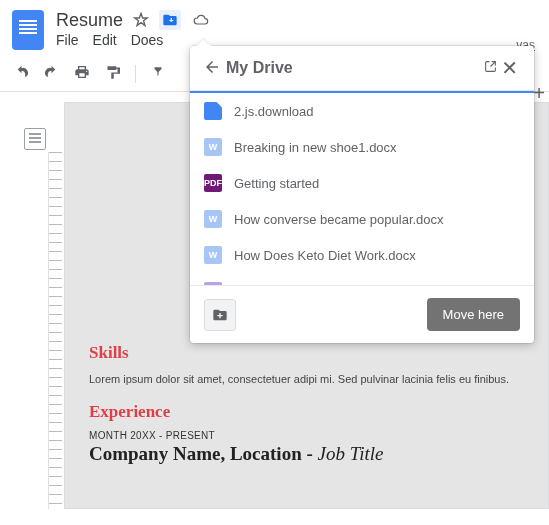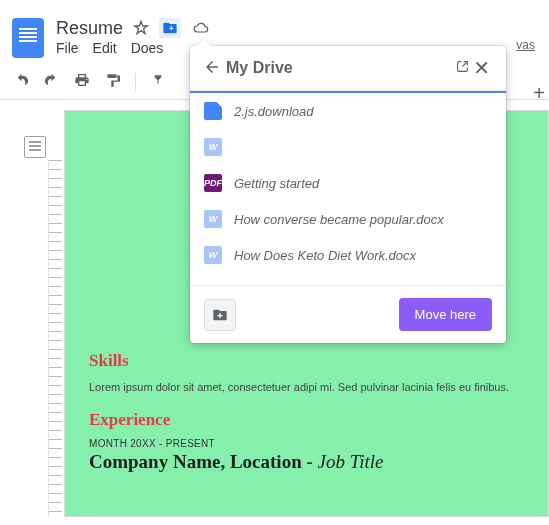--- a/index.html
+++ b/index.html
@@ -1,19 +1,19 @@
 <!DOCTYPE html>
 <html><head>
   <meta charset="utf-8">
   <style>
     * { box-sizing: border-box; margin: 0; padding: 0; }
     body { font-family: Arial, sans-serif; font-size: 13px; color: #3c4043; background: #fff; width: 549px; height: 525px; overflow: hidden; position: relative; }
 
     
-    .header { display: flex; align-items: flex-start; padding: 16px 12px 0; }
+    .header { display: flex; align-items: flex-start; padding: 8px 12px 0; }
     .doc-icon { width: 32px; height: 40px; background: #4285f4; border-radius: 4px; position: relative; margin-right: 12px; margin-top: 2px; flex-shrink: 0; }
     .doc-icon::before { content: ''; position: absolute; left: 7px; top: 10px; right: 7px; height: 2px; background: #fff; box-shadow: 0 4px 0 #fff, 0 8px 0 #fff, 0 12px 0 #fff; }
     .title-area { flex: 1; }
     .title-line { display: flex; align-items: center; gap: 10px; height: 24px; }
     .doc-title { font-size: 18px; font-weight: 500; color: #3c4043; }
     .star-ic svg, .move-ic svg, .cloud-ic svg { display: block; }
     .move-ic { background: #e8f0fe; border-radius: 2px; padding: 2px; }
     .menu-bar { display: flex; gap: 14px; margin-top: 0; font-size: 14px; color: #3c4043; }
 
     
@@ -22,47 +22,47 @@
     .tb-sep { width: 1px; height: 18px; background: #ddd; }
 
     .plus-tab { position: absolute; right: 4px; top: 82px; color: #5f6368; font-size: 20px; }
 
     
     .main { display: flex; height: calc(525px - 108px); }
     .ruler-area { width: 62px; position: relative; }
     .ruler { position: absolute; right: 0; top: 60px; bottom: 0; width: 14px; border-left: 1px solid #e0e0e0; background: repeating-linear-gradient(to bottom, #bbb 0, #bbb 1px, transparent 1px, transparent 9px); }
     .outline-ic { position: absolute; left: 24px; top: 36px; width: 22px; height: 22px; border: 1.5px solid #9aa0a6; border-radius: 2px; }
     .outline-ic::before { content: ''; position: absolute; left: 4px; top: 4px; right: 4px; height: 1.5px; background: #9aa0a6; box-shadow: 0 4px 0 #9aa0a6, 0 8px 0 #9aa0a6; }
-    .doc-page { flex: 1; background: #86efac; border: 1px solid #dadce0; margin-top: 10px; margin-left: 2px; padding: 240px 20px 0 24px; }
+    .doc-page { flex: 1; background: #e5e5e5; border: 1px solid #dadce0; margin-top: 10px; margin-left: 2px; padding: 240px 20px 0 24px; }
 
     .skills-h, .exp-h { font-family: Georgia, serif; font-size: 17px; font-weight: 700; color: #e03e47; margin-bottom: 8px; }
     .skills-p { font-size: 11px; color: #444; line-height: 1.5; margin-bottom: 14px; }
     .exp-date { font-size: 10px; color: #333; letter-spacing: 0.3px; margin-bottom: 2px; }
     .exp-title { font-family: Georgia, serif; font-size: 19px; color: #222; }
     .exp-title .jt { font-style: italic; font-weight: 400; }
 
     
-    .popup { position: absolute; left: 190px; top: 46px; width: 316px; background: #fff; border-radius: 4px; box-shadow: 0 2px 10px rgba(0,0,0,.25), 0 0 0 1px rgba(0,0,0,.08); z-index: 10; }
+    .popup { position: absolute; left: 190px; top: 46px; width: 344px; background: #fff; border-radius: 4px; box-shadow: 0 2px 10px rgba(0,0,0,.25), 0 0 0 1px rgba(0,0,0,.08); z-index: 10; }
     .pop-head { display: flex; align-items: center; padding: 10px 12px 10px 8px; border-bottom: 1px solid #e8e8e8; }
     .pop-back { width: 28px; color: #5f6368; text-align: center; }
     .pop-title { font-size: 16px; font-weight: 700; color: #5f6368; flex: 1; }
     .ext-ic { margin-left: 6px; color: #5f6368; }
     .pop-close { color: #5f6368; font-size: 20px; padding: 0 4px; }
     .hl { height: 2px; background: #4285f4; }
-    .file-list { max-height: 192px; overflow: hidden; font-style: italic; }
+    .file-list { max-height: 192px; overflow: hidden; }
     .file-row { display: flex; align-items: center; padding: 9px 14px; gap: 12px; font-size: 13px; color: #5f6368; }
     .file-row.cut { color: #888; }
     .f-ic { width: 18px; height: 18px; flex-shrink: 0; display: flex; align-items: center; justify-content: center; border-radius: 2px; font-size: 9px; font-weight: 700; color: #fff; }
     .f-doc { background: #4285f4; position: relative; clip-path: polygon(0 0, 70% 0, 100% 30%, 100% 100%, 0 100%); }
     .f-word { background: #a8c6f5; }
     .f-pdf { background: #701a75; }
     .f-form { background: #b6a3e8; }
     .pop-foot { display: flex; align-items: center; justify-content: space-between; padding: 12px 14px; border-top: 1px solid #e8e8e8; }
     .newf { width: 32px; height: 32px; background: #f1f3f4; border: 1px solid #dadce0; border-radius: 3px; display: flex; align-items: center; justify-content: center; color: #5f6368; }
-    .movebtn { background: #8b5cf6; color: #fff; border: none; border-radius: 4px; padding: 9px 16px; font-size: 13px; font-weight: 500; }
+    .movebtn { background: #737373; color: #fff; border: none; border-radius: 4px; padding: 9px 16px; font-size: 13px; font-weight: 500; }
     .popup::after { content: ''; position: absolute; top: -6px; left: 8px; width: 10px; height: 10px; background: #fff; transform: rotate(45deg); border-left: 1px solid rgba(0,0,0,.08); border-top: 1px solid rgba(0,0,0,.08); }
     .share-txt { position: absolute; right: 14px; top: 38px; font-size: 12px; color: #666; text-decoration: underline; }
   </style>
 </head>
 <body>
 
 <div class="header">
   <div class="doc-icon"></div>
   <div class="title-area">
     <div class="title-line">
@@ -144,20 +144,21 @@
     <span class="pop-close">✕</span>
   </div>
   <div class="hl"></div>
   <div class="file-list">
     <div class="file-row">
         <span class="f-ic f-doc"></span>
         <span>2.js.download</span>
       </div>
     <div class="file-row">
         <span class="f-ic f-word">W</span>
+        <span>Breaking in new shoe1.docx</span>
       </div>
     <div class="file-row">
         <span class="f-ic f-pdf">PDF</span>
         <span>Getting started</span>
       </div>
     <div class="file-row">
         <span class="f-ic f-word">W</span>
         <span>How converse became popular.docx</span>
       </div>
     <div class="file-row">

